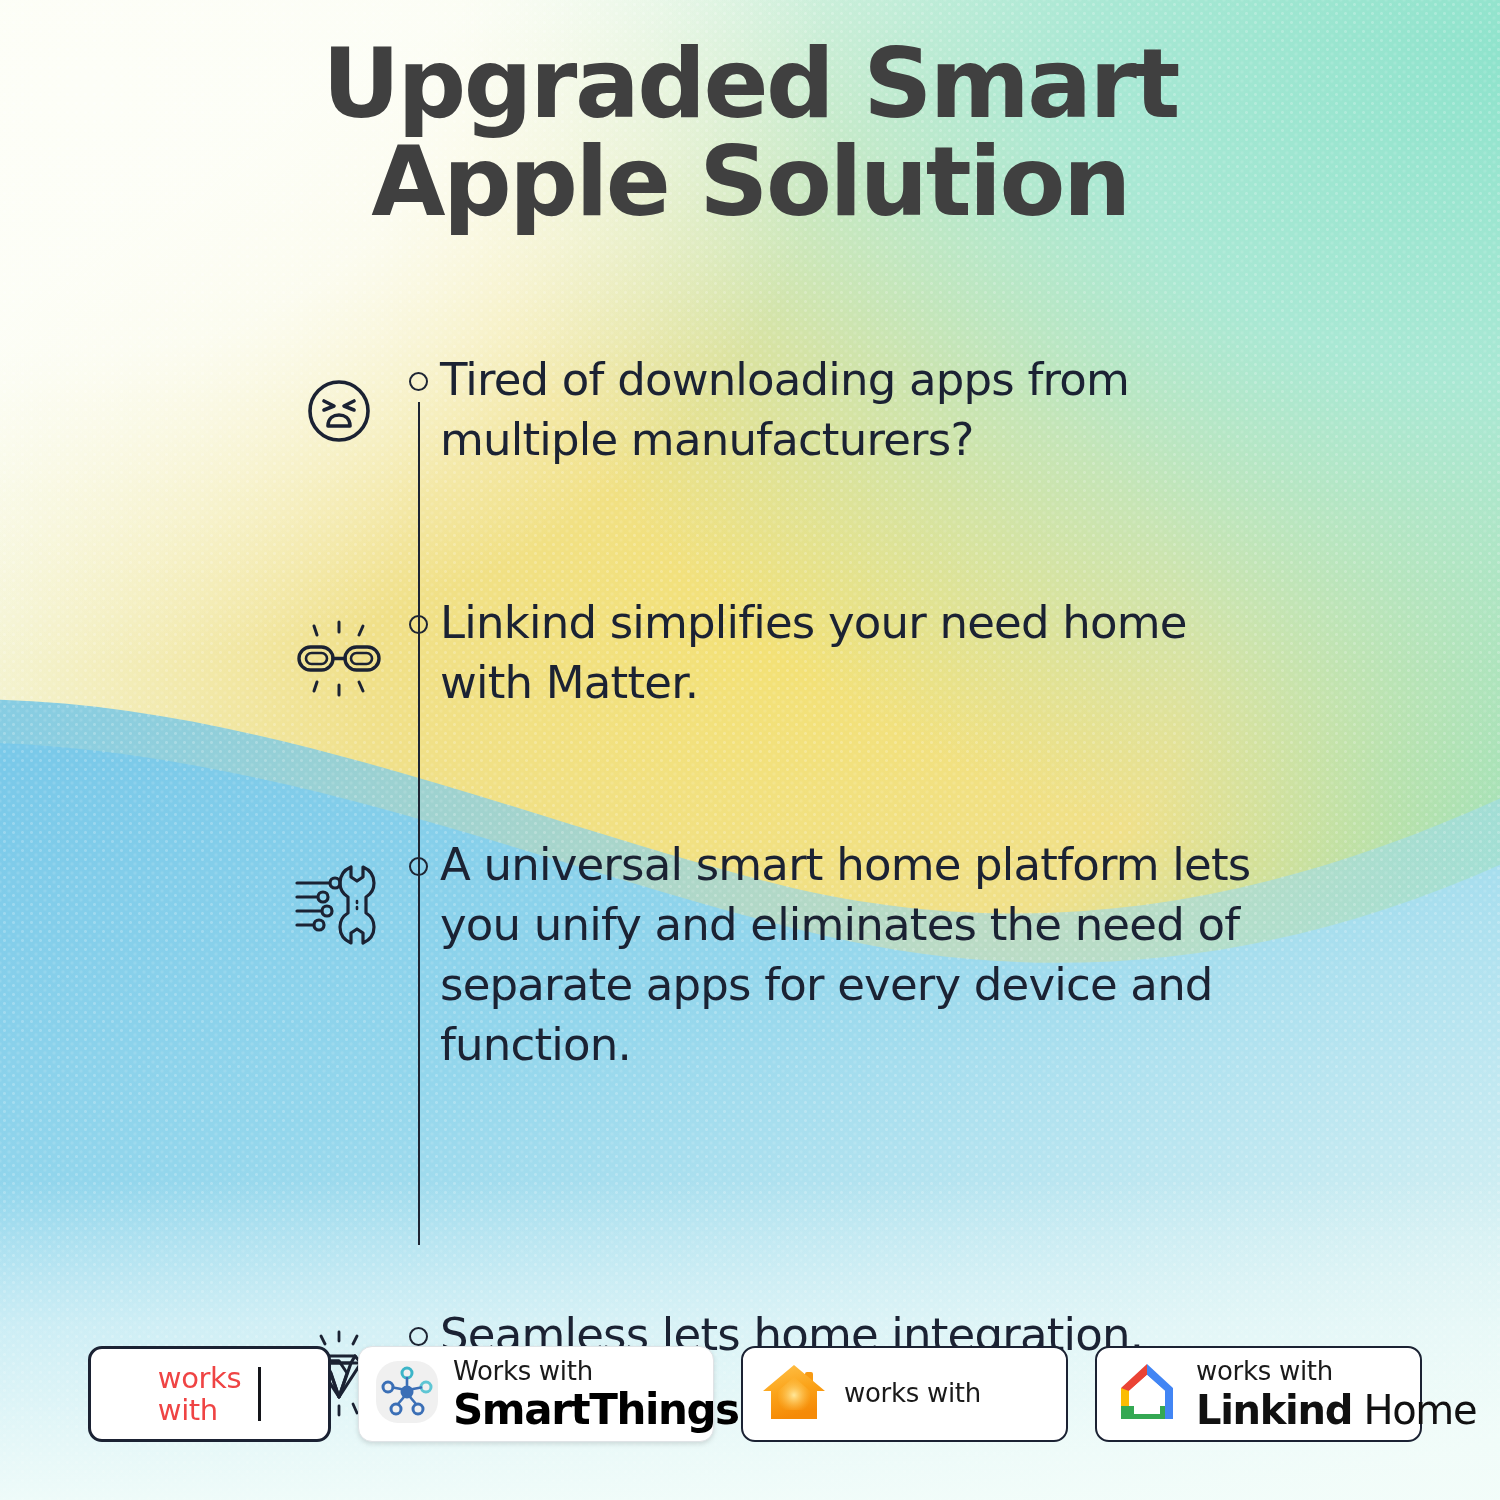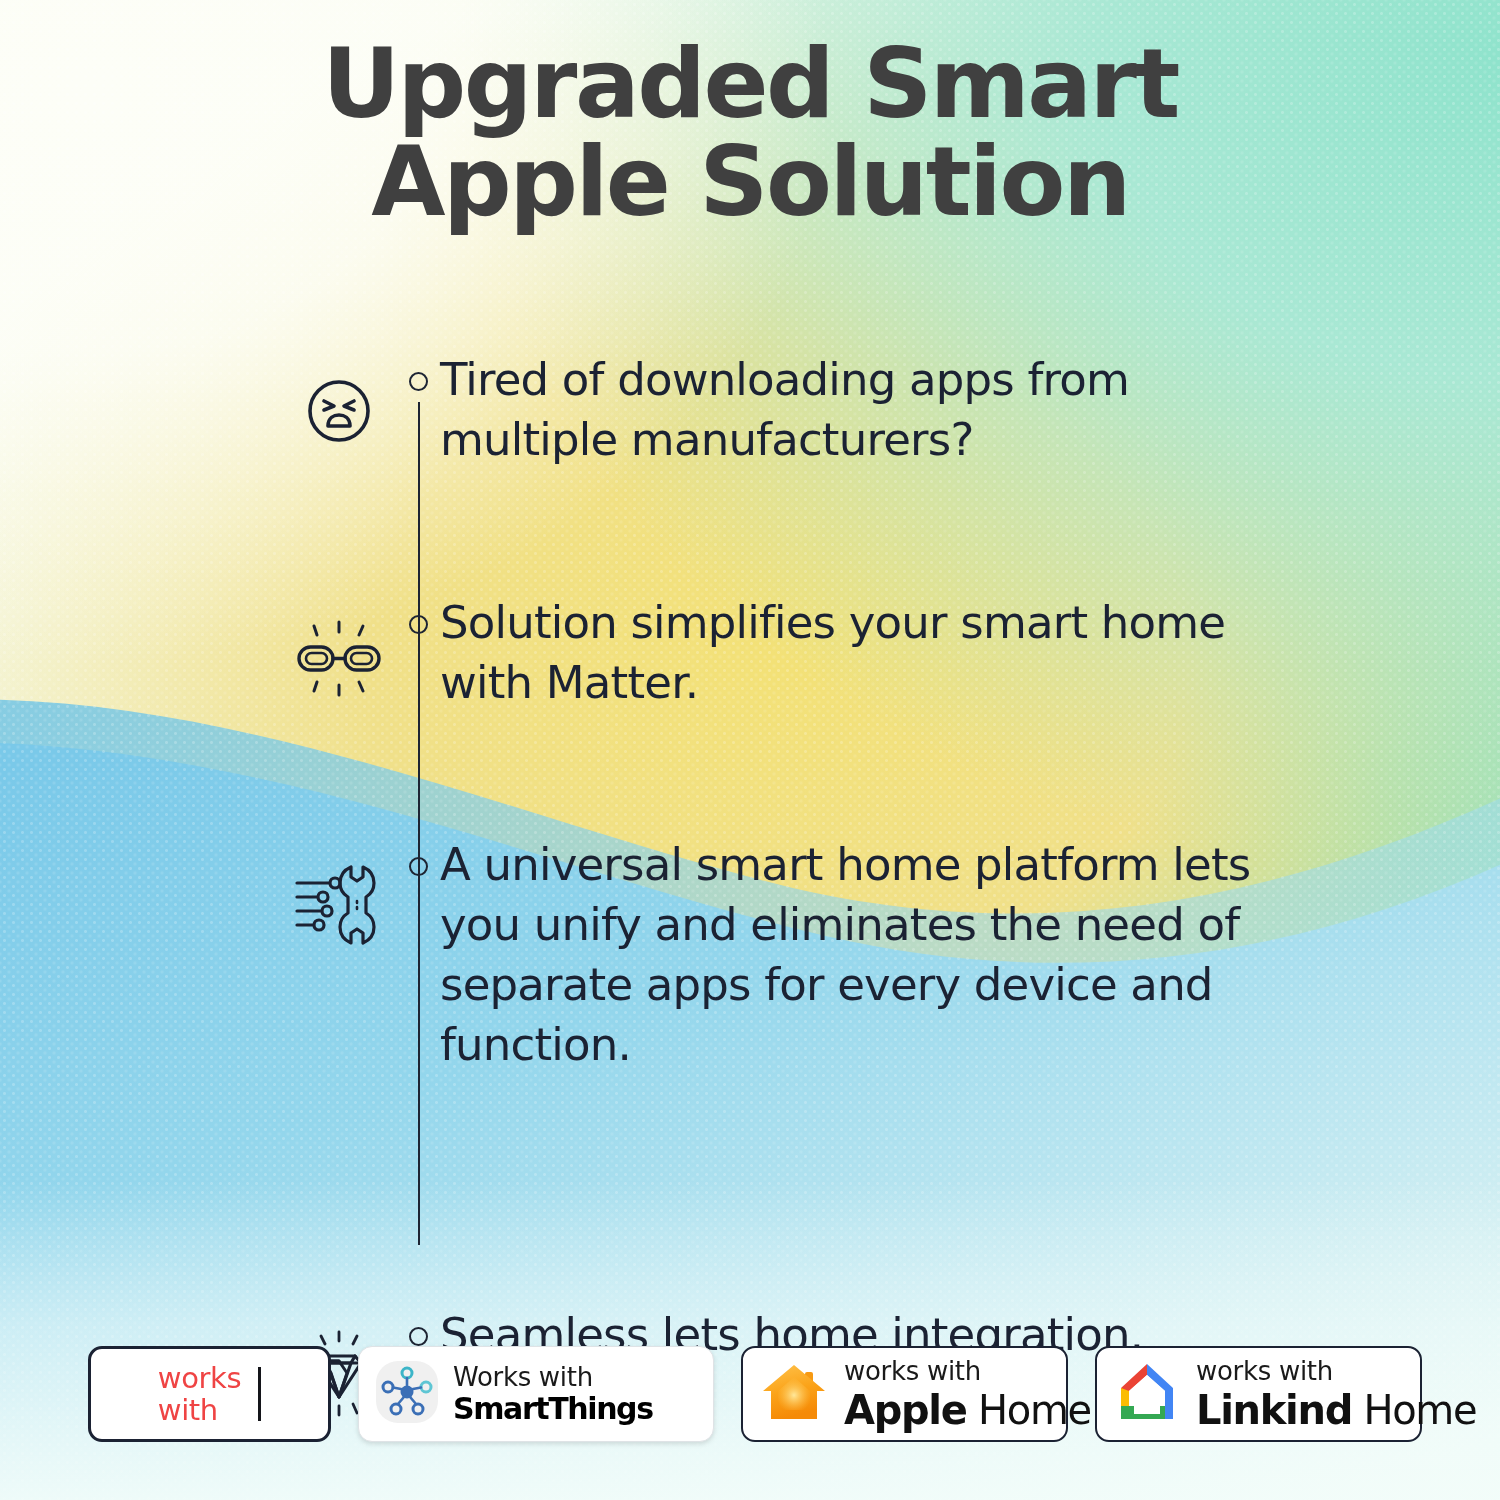--- a/index.html
+++ b/index.html
@@ -178,21 +178,21 @@
     padding-left:16px;
     gap:14px;
   }
   .st-text { display:flex; flex-direction:column; justify-content:center; }
   .st-top {
     font-family:"DejaVu Sans", sans-serif;
     font-size:26px; color:#1a1a1a; letter-spacing:-.3px; line-height:1.18;
   }
   .st-bot {
     font-family:"DejaVu Sans", sans-serif;
-    font-size:30px; font-weight:700; color:#000; letter-spacing:-1.4px; line-height:1.08;
+    font-size:42px; font-weight:700; color:#000; letter-spacing:-1.4px; line-height:1.08;
   }
 
   .badge-apple {
     width:327px;
     border:2px solid #1b2233;
     padding-left:17px;
     gap:16px;
   }
   .badge-google {
     width:327px;
@@ -282,21 +282,21 @@
             <path d="M46 17 L46 7" stroke-width="3"></path>
             <path d="M66 20 L70 11" stroke-width="3"></path>
             <path d="M24 67 L21 76" stroke-width="3"></path>
             <path d="M46 70 L46 80" stroke-width="3"></path>
             <path d="M66 67 L70 76" stroke-width="3"></path>
           </svg>
         </div>
         <div class="node">
             <div class="dot"></div>
           </div>
-        <div class="row-text">Solution simplifies your smart home with Matter.</div>
+        <div class="row-text">Linkind simplifies your need home with Matter.</div>
       </div>
 
       <div class="row row-3">
         <div class="row-icon">
           <svg width="96" height="96" viewBox="0 0 96 96" fill="none" stroke="#1b2233" stroke-width="3.2" stroke-linecap="round" stroke-linejoin="round">
             <path d="M6 26 L38 26"></path>
               <circle cx="44" cy="26" r="5"></circle>
             <path d="M6 40 L26 40"></path>
               <circle cx="32" cy="40" r="5"></circle>
             <path d="M6 54 L30 54"></path>
@@ -387,21 +387,20 @@
                 <stop offset="100%" stop-color="#ffc24a" stop-opacity="0"></stop>
               </radialGradient>
             </defs>
             <rect x="45" y="12" width="8" height="16" rx="2" fill="#f79a12"></rect>
             <path d="M34 5 L65 31 L57 31 L57 59 L11 59 L11 31 L3 31 Z" fill="url(#ah)"></path>
             <path d="M34 17 L50 31 L50 50 L18 50 L18 31 Z" fill="url(#ahc)"></path>
           </svg>
         </div>
         <div class="hb-text">
           <div class="hb-top">works with</div>
-          <div class="hb-bot"><b>Apple</b><span> Home</span></div>
         </div>
       </div>
 
       <div class="badge badge-google">
         <div>
           <svg width="64" height="62" viewBox="0 0 64 62">
             <path d="M31 3 L5 27 L5 41 L13 41 L13 30 L31 14 Z" fill="#ea4335"></path>
             <path d="M31 3 L57 27 L57 58 L49 58 L49 30 L31 14 Z" fill="#4285f4"></path>
             <path d="M5 27 L5 45 L13 45 L13 30 Z" fill="#fbbc04"></path>
             <path d="M5 45 L5 58 L49 58 L49 45 Z" fill="#34a853"></path>

